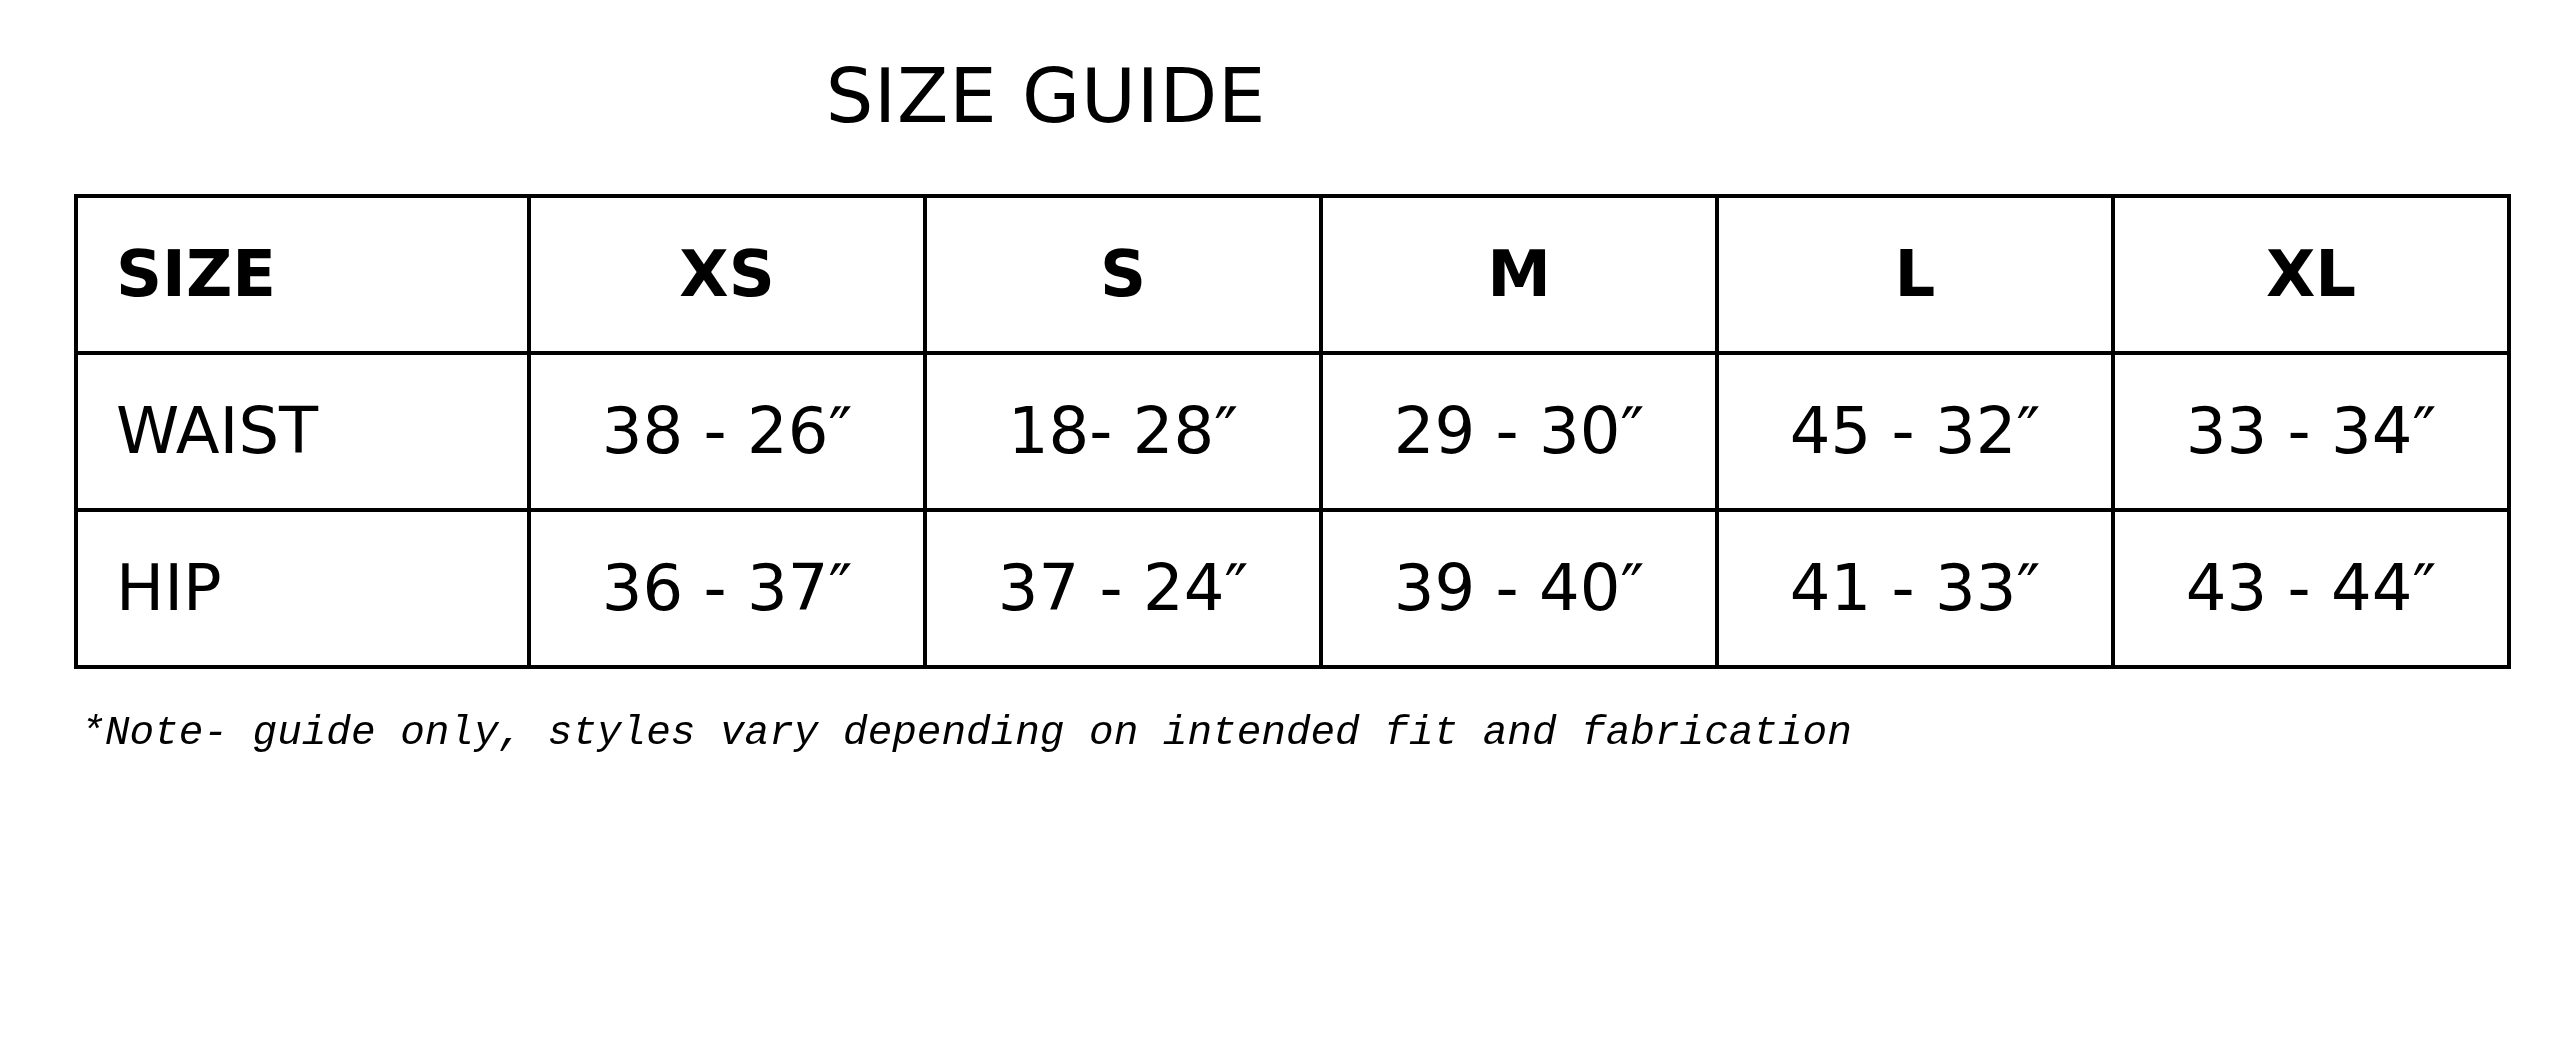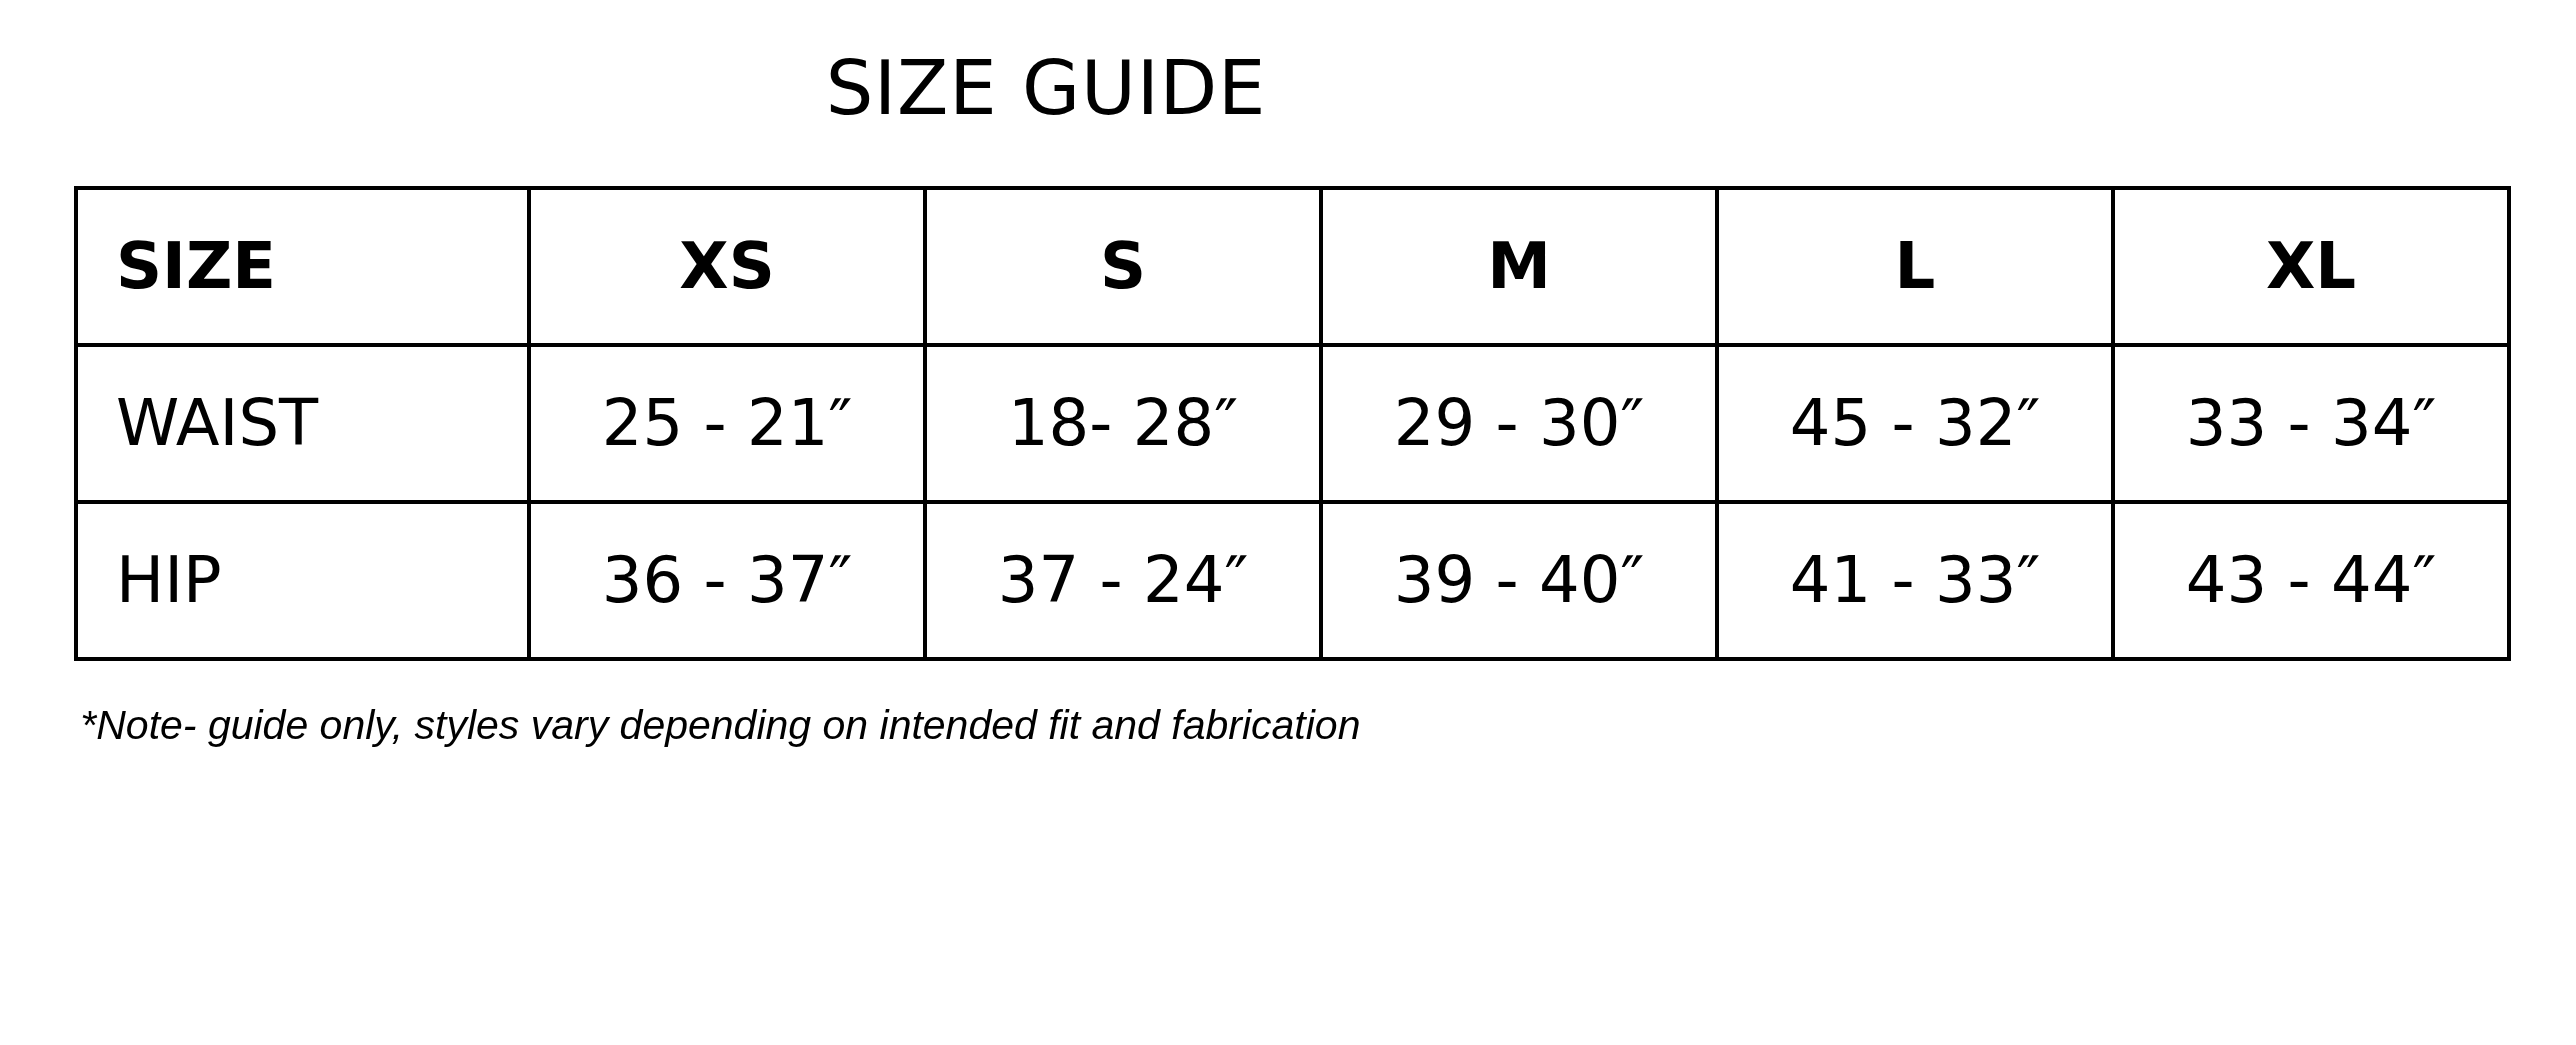--- a/index.html
+++ b/index.html
@@ -11,21 +11,21 @@
     width: 2576px;
     height: 1045px;
     font-family: "DejaVu Sans", sans-serif;
     color: #000000;
     overflow: hidden;
   }
   .page {
     width: 2092px;
     height: 1045px;
     box-sizing: border-box;
-    padding: 0 74px;
+    padding: 8px 74px;
     position: relative;
   }
   .title {
     text-align: center;
     font-family: "DejaVu Sans", sans-serif;
     font-size: 75px;
     font-weight: 400;
     letter-spacing: 0.8px;
     margin: 0;
     padding-top: 47px;
@@ -57,21 +57,21 @@
     text-align: left;
     padding-left: 38px;
   }
   col.c-label { width: 453px; }
   col.c-size  { width: 396px; }
 
   .note {
     margin-top: 41px;
     font-size: 41px;
     font-style: italic;
-    font-family: Liberation Sans, sans-serif;
+    font-family: Liberation Mono, monospace;
     letter-spacing: 0px;
     padding-left: 6.3px;
   }
 </style>
 </head>
 <body>
 
 <div class="page">
 
   <h1 class="title">SIZE GUIDE</h1>
@@ -92,21 +92,21 @@
           <th>XS</th>
           <th>S</th>
           <th>M</th>
           <th>L</th>
           <th>XL</th>
         </tr>
       </thead>
       <tbody>
         <tr>
           <td class="label-col">WAIST</td>
-          <td>25 - 21″</td>
+          <td>38 - 26″</td>
           <td>18- 28″</td>
           <td>29 - 30″</td>
           <td>45 - 32″</td>
           <td>33 - 34″</td>
         </tr>
         <tr>
           <td class="label-col">HIP</td>
           <td>36 - 37″</td>
           <td>37 - 24″</td>
           <td>39 - 40″</td>

